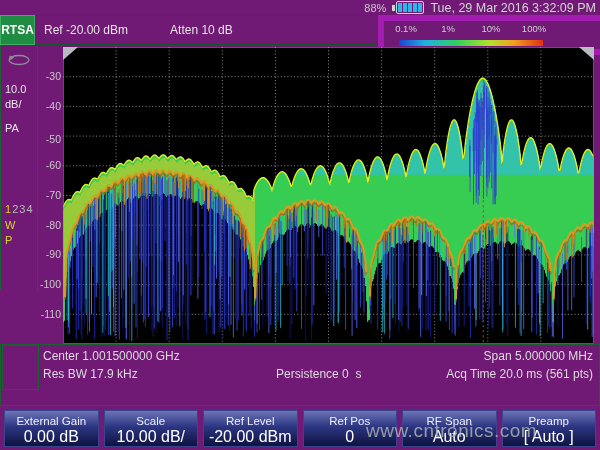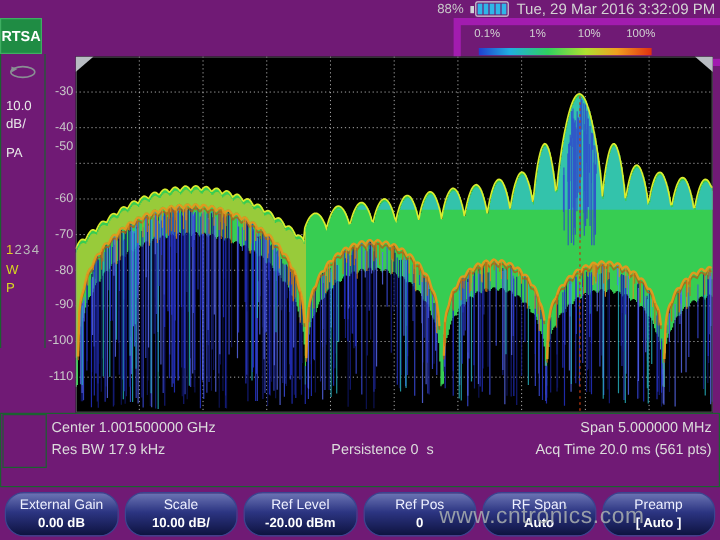--- a/index.html
+++ b/index.html
@@ -43,25 +43,25 @@
   
   .footer{position:absolute;left:0;top:344px;width:600px;height:62px;border:1px solid #1b6130;box-sizing:border-box;font-size:12px;color:#dcdcdc;}
   .footer-leftcell{position:absolute;left:1px;top:0px;width:35px;height:43px;border:1px solid #1b6130;}
   .f-center{position:absolute;left:42px;top:4px;}
   .f-span{position:absolute;right:6px;top:4px;}
   .f-resbw{position:absolute;left:42px;top:22px;}
   .f-pers{position:absolute;left:50%;top:22px;transform:translateX(-28%);white-space:pre;}
   .f-acq{position:absolute;right:6px;top:22px;}
   
   .softkeys{position:absolute;left:0;top:410px;width:600px;height:37px;display:flex;gap:5px;padding:0 4px;box-sizing:border-box;}
-  .softkey{flex:1;border:1px solid #3a4590;border-radius:16px;
+  .softkey{flex:1;border:1px solid #3a4590;border-radius:0;
            background:linear-gradient(180deg,#6b74b4 0%,#2c3582 45%,#0e1340 100%);
            display:flex;flex-direction:column;align-items:center;justify-content:center;cursor:pointer;}
   .sk-label{font-size:11.5px;color:#eef0ff;line-height:15px;}
-  .sk-value{font-size:11px;color:#ffffff;line-height:15px;font-weight:bold;}
+  .sk-value{font-size:16px;color:#ffffff;line-height:15px;}
   
   .watermark{position:absolute;left:366px;top:420px;font-size:19px;color:#aab0b0;opacity:.85;letter-spacing:.5px;pointer-events:none;}
 </style>
 </head>
 <body>
 
 <div class="screen">
 
   <div class="statusbar">
     <span class="batpct">88%</span>
@@ -73,20 +73,24 @@
           <span class="bat-seg"></span>
           <span class="bat-seg"></span>
           <span class="bat-seg"></span>
         </span>
     </span>
     <span class="datetime">Tue, 29 Mar 2016 3:32:09 PM</span>
   </div>
 
   <div class="header">
     <div class="mode">RTSA</div>
+    <div class="refcell">
+      <span class="ref">Ref -20.00 dBm</span>
+      <span class="att">Atten 10 dB</span>
+    </div>
     <div class="colorcell">
       <span class="cblabel" style="left:22px">0.1%</span>
       <span class="cblabel" style="left:64px">1%</span>
       <span class="cblabel" style="left:107px">10%</span>
       <span class="cblabel" style="left:150px">100%</span>
       <div class="cbbar"></div>
     </div>
   </div>
 
   <div class="sidebar">
@@ -98,21 +102,21 @@
     <span class="sb-txt" style="top:53px">dB/</span>
     <span class="sb-txt" style="top:77px">PA</span>
     <span class="traces" id="traceDigits"><span class="trace-active">1</span><span class="trace-idle">2</span><span class="trace-idle">3</span><span class="trace-idle">4</span></span>
     <span class="sb-txt sb-yellow" style="top:174px">W</span>
     <span class="sb-txt sb-yellow" style="top:189px">P</span>
   </div>
 
   <div class="gutter" id="yLabels">
       <div class="ylab" style="top: 25.2px;">-30</div>
       <div class="ylab" style="top: 54.9px;">-40</div>
-      <div class="ylab" style="top: 71px;">-50</div>
+      <div class="ylab" style="top: 88px;">-50</div>
       <div class="ylab" style="top: 114.3px;">-60</div>
       <div class="ylab" style="top: 144px;">-70</div>
       <div class="ylab" style="top: 173.7px;">-80</div>
       <div class="ylab" style="top: 203.4px;">-90</div>
       <div class="ylab" style="top: 233.1px;">-100</div>
       <div class="ylab" style="top: 262.8px;">-110</div>
     </div>
 
   <div class="plot">
     <svg id="plotSvg" width="531" height="297" viewBox="0 0 531 297">

